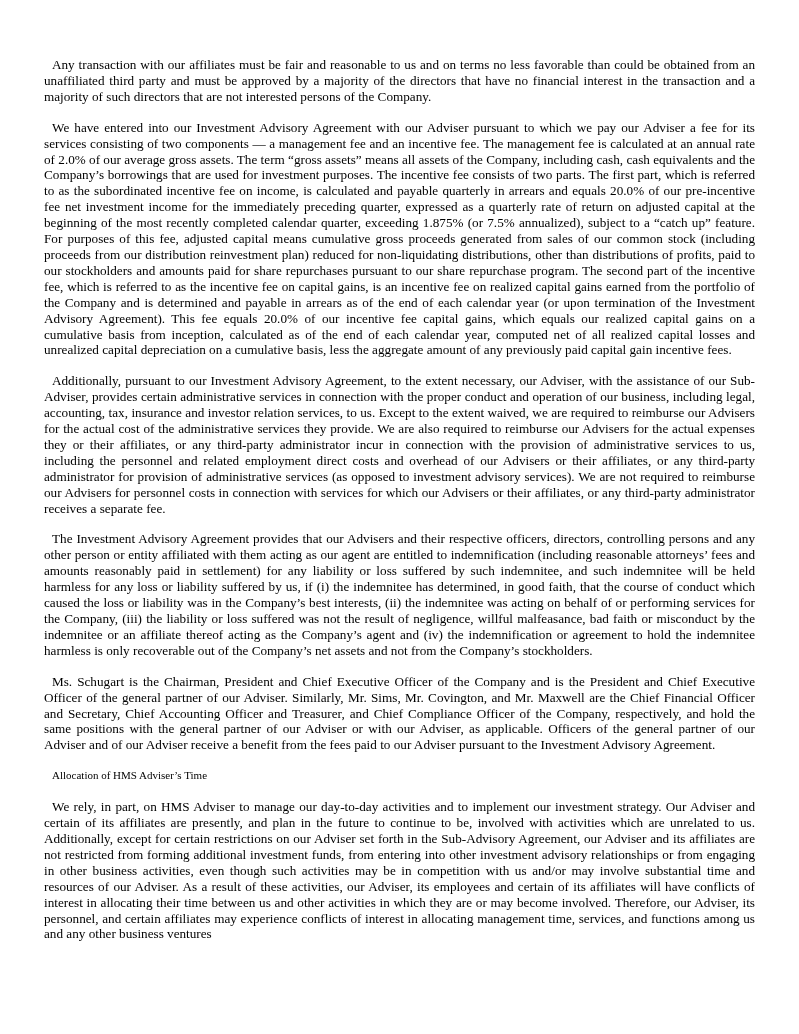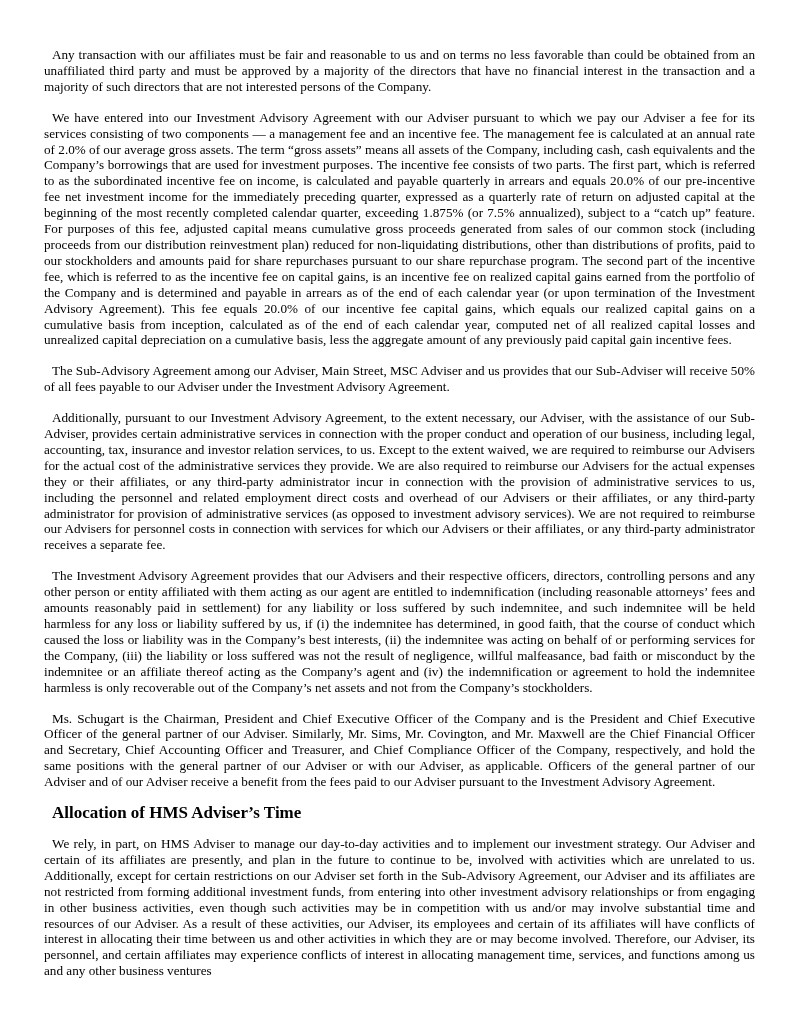--- a/index.html
+++ b/index.html
@@ -15,38 +15,37 @@
     background: #ffffff;
     box-sizing: border-box;
     padding: 45px 44px 0 44px;
     overflow: hidden;
     font-family: "Liberation Serif", "DejaVu Serif", serif;
     font-size: 13.2px;
     line-height: 15.9px;
     color: #000000;
   }
   .para {
-    margin: 2px 0 15px 0;
+    margin: 12px 0 15px 0;
     text-align: justify;
     text-indent: 8px;
   }
   .heading {
     margin: 10px 0 15px 0;
-    font-size: 17px;
-    font-weight: bold;
+    font-size: 11px;
+    font-weight: normal;
     text-indent: 8px;
     text-align: left;
   }
 </style>
 </head>
 <body>
 
 <div class="page">
   <p class="para">Any transaction with our affiliates must be fair and reasonable to us and on terms no less favorable than could be obtained from an unaffiliated third party and must be approved by a majority of the directors that have no financial interest in the transaction and a majority of such directors that are not interested persons of the Company.</p>
   <p class="para">We have entered into our Investment Advisory Agreement with our Adviser pursuant to which we pay our Adviser a fee for its services consisting of two components — a management fee and an incentive fee. The management fee is calculated at an annual rate of 2.0% of our average gross assets. The term “gross assets” means all assets of the Company, including cash, cash equivalents and the Company’s borrowings that are used for investment purposes. The incentive fee consists of two parts. The first part, which is referred to as the subordinated incentive fee on income, is calculated and payable quarterly in arrears and equals 20.0% of our pre-incentive fee net investment income for the immediately preceding quarter, expressed as a quarterly rate of return on adjusted capital at the beginning of the most recently completed calendar quarter, exceeding 1.875% (or 7.5% annualized), subject to a “catch up” feature. For purposes of this fee, adjusted capital means cumulative gross proceeds generated from sales of our common stock (including proceeds from our distribution reinvestment plan) reduced for non-liquidating distributions, other than distributions of profits, paid to our stockholders and amounts paid for share repurchases pursuant to our share repurchase program. The second part of the incentive fee, which is referred to as the incentive fee on capital gains, is an incentive fee on realized capital gains earned from the portfolio of the Company and is determined and payable in arrears as of the end of each calendar year (or upon termination of the Investment Advisory Agreement). This fee equals 20.0% of our incentive fee capital gains, which equals our realized capital gains on a cumulative basis from inception, calculated as of the end of each calendar year, computed net of all realized capital losses and unrealized capital depreciation on a cumulative basis, less the aggregate amount of any previously paid capital gain incentive fees.</p>
-  <p class="para">The Sub-Advisory Agreement among our Adviser, Main Street, MSC Adviser and us provides that our Sub-Adviser will receive 50% of all fees payable to our Adviser under the Investment Advisory Agreement.</p>
   <p class="para">Additionally, pursuant to our Investment Advisory Agreement, to the extent necessary, our Adviser, with the assistance of our Sub-Adviser, provides certain administrative services in connection with the proper conduct and operation of our business, including legal, accounting, tax, insurance and investor relation services, to us. Except to the extent waived, we are required to reimburse our Advisers for the actual cost of the administrative services they provide. We are also required to reimburse our Advisers for the actual expenses they or their affiliates, or any third-party administrator incur in connection with the provision of administrative services to us, including the personnel and related employment direct costs and overhead of our Advisers or their affiliates, or any third-party administrator for provision of administrative services (as opposed to investment advisory services). We are not required to reimburse our Advisers for personnel costs in connection with services for which our Advisers or their affiliates, or any third-party administrator receives a separate fee.</p>
   <p class="para">The Investment Advisory Agreement provides that our Advisers and their respective officers, directors, controlling persons and any other person or entity affiliated with them acting as our agent are entitled to indemnification (including reasonable attorneys’ fees and amounts reasonably paid in settlement) for any liability or loss suffered by such indemnitee, and such indemnitee will be held harmless for any loss or liability suffered by us, if (i) the indemnitee has determined, in good faith, that the course of conduct which caused the loss or liability was in the Company’s best interests, (ii) the indemnitee was acting on behalf of or performing services for the Company, (iii) the liability or loss suffered was not the result of negligence, willful malfeasance, bad faith or misconduct by the indemnitee or an affiliate thereof acting as the Company’s agent and (iv) the indemnification or agreement to hold the indemnitee harmless is only recoverable out of the Company’s net assets and not from the Company’s stockholders.</p>
   <p class="para">Ms. Schugart is the Chairman, President and Chief Executive Officer of the Company and is the President and Chief Executive Officer of the general partner of our Adviser. Similarly, Mr. Sims, Mr. Covington, and Mr. Maxwell are the Chief Financial Officer and Secretary, Chief Accounting Officer and Treasurer, and Chief Compliance Officer of the Company, respectively, and hold the same positions with the general partner of our Adviser or with our Adviser, as applicable. Officers of the general partner of our Adviser and of our Adviser receive a benefit from the fees paid to our Adviser pursuant to the Investment Advisory Agreement.</p>
   <h3 class="heading">Allocation of HMS Adviser’s Time</h3>
   <p class="para">We rely, in part, on HMS Adviser to manage our day-to-day activities and to implement our investment strategy. Our Adviser and certain of its affiliates are presently, and plan in the future to continue to be, involved with activities which are unrelated to us. Additionally, except for certain restrictions on our Adviser set forth in the Sub-Advisory Agreement, our Adviser and its affiliates are not restricted from forming additional investment funds, from entering into other investment advisory relationships or from engaging in other business activities, even though such activities may be in competition with us and/or may involve substantial time and resources of our Adviser. As a result of these activities, our Adviser, its employees and certain of its affiliates will have conflicts of interest in allocating their time between us and other activities in which they are or may become involved. Therefore, our Adviser, its personnel, and certain affiliates may experience conflicts of interest in allocating management time, services, and functions among us and any other business ventures</p>
 
 </div>
 
 </body></html>

